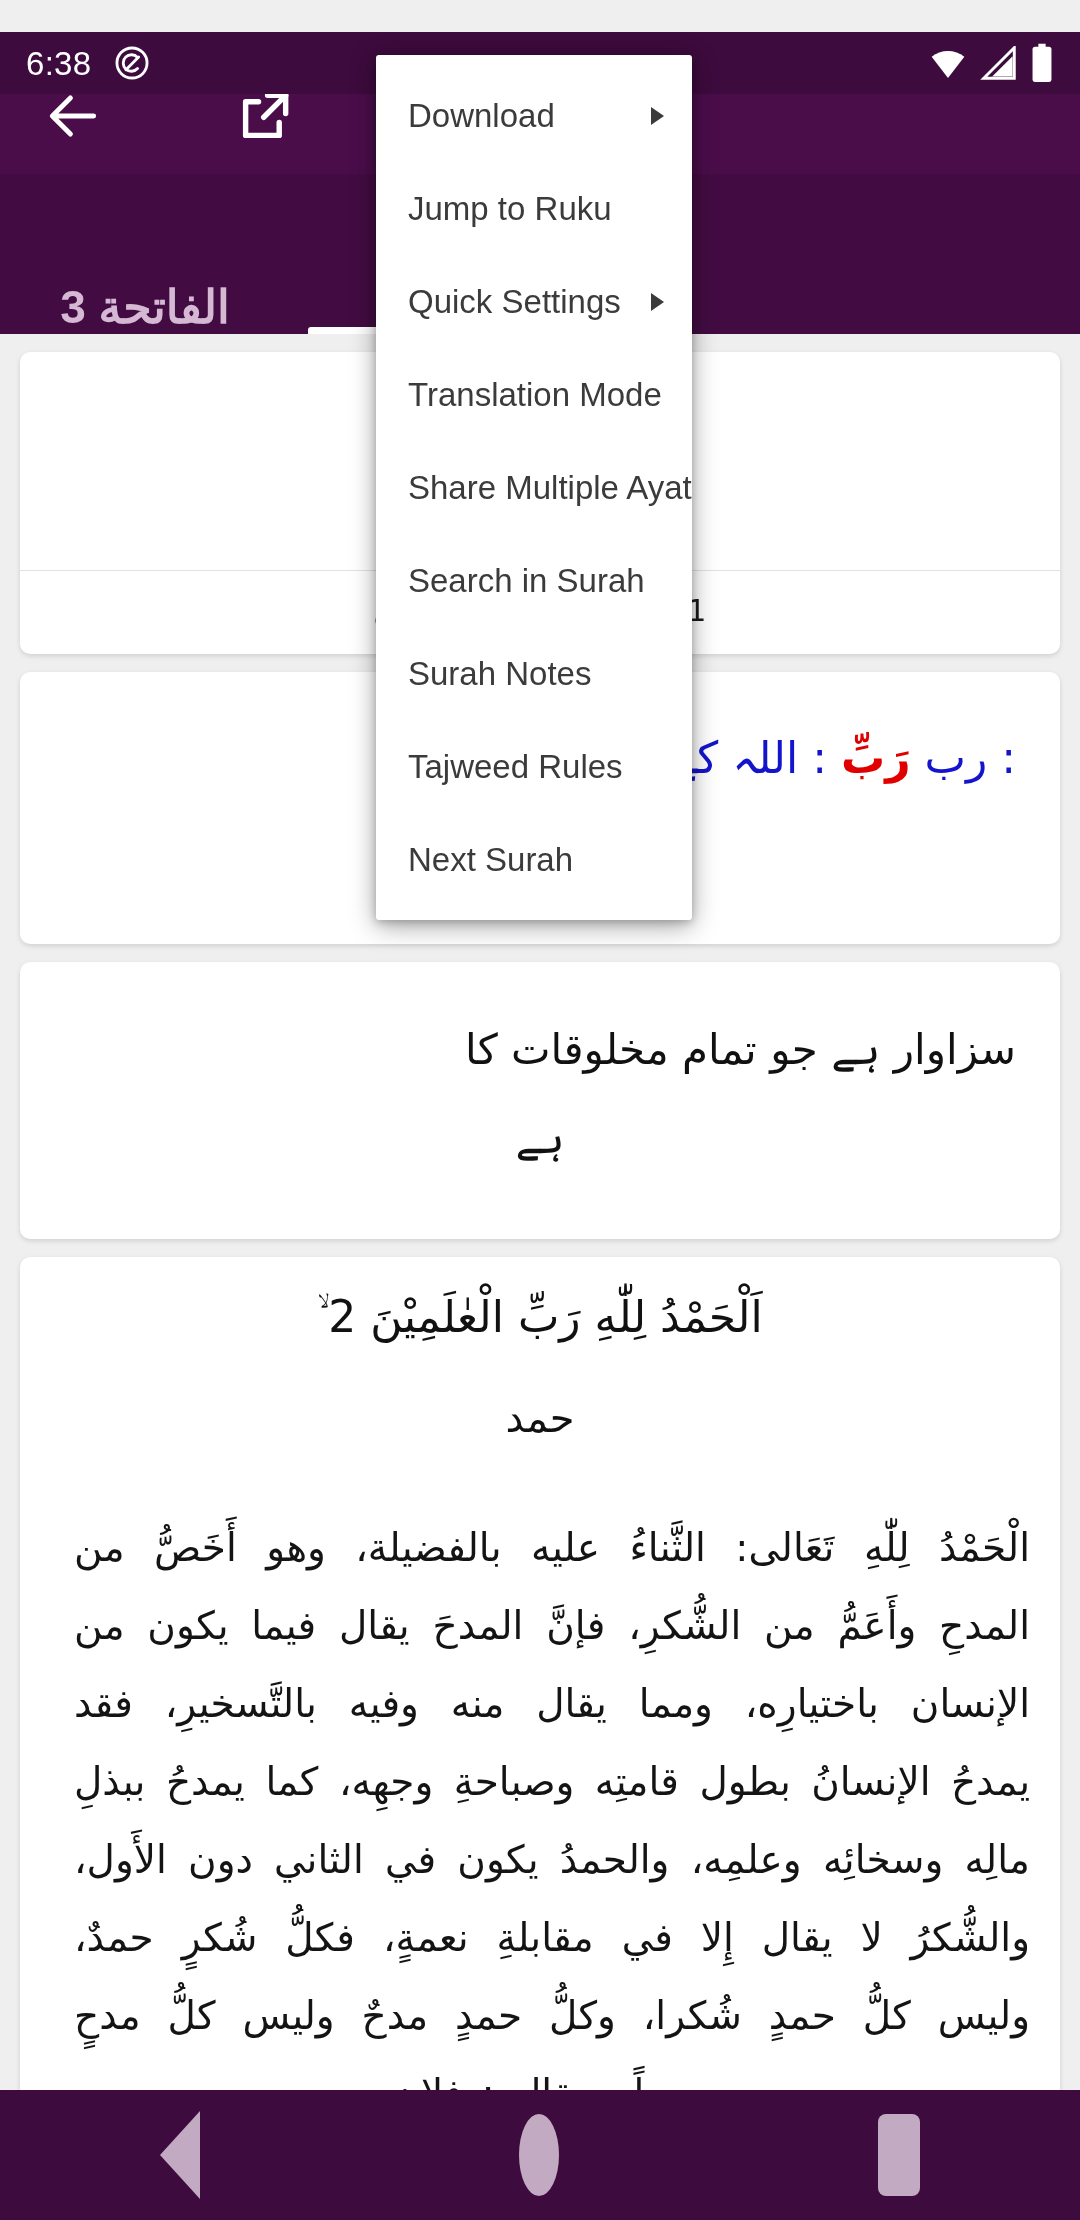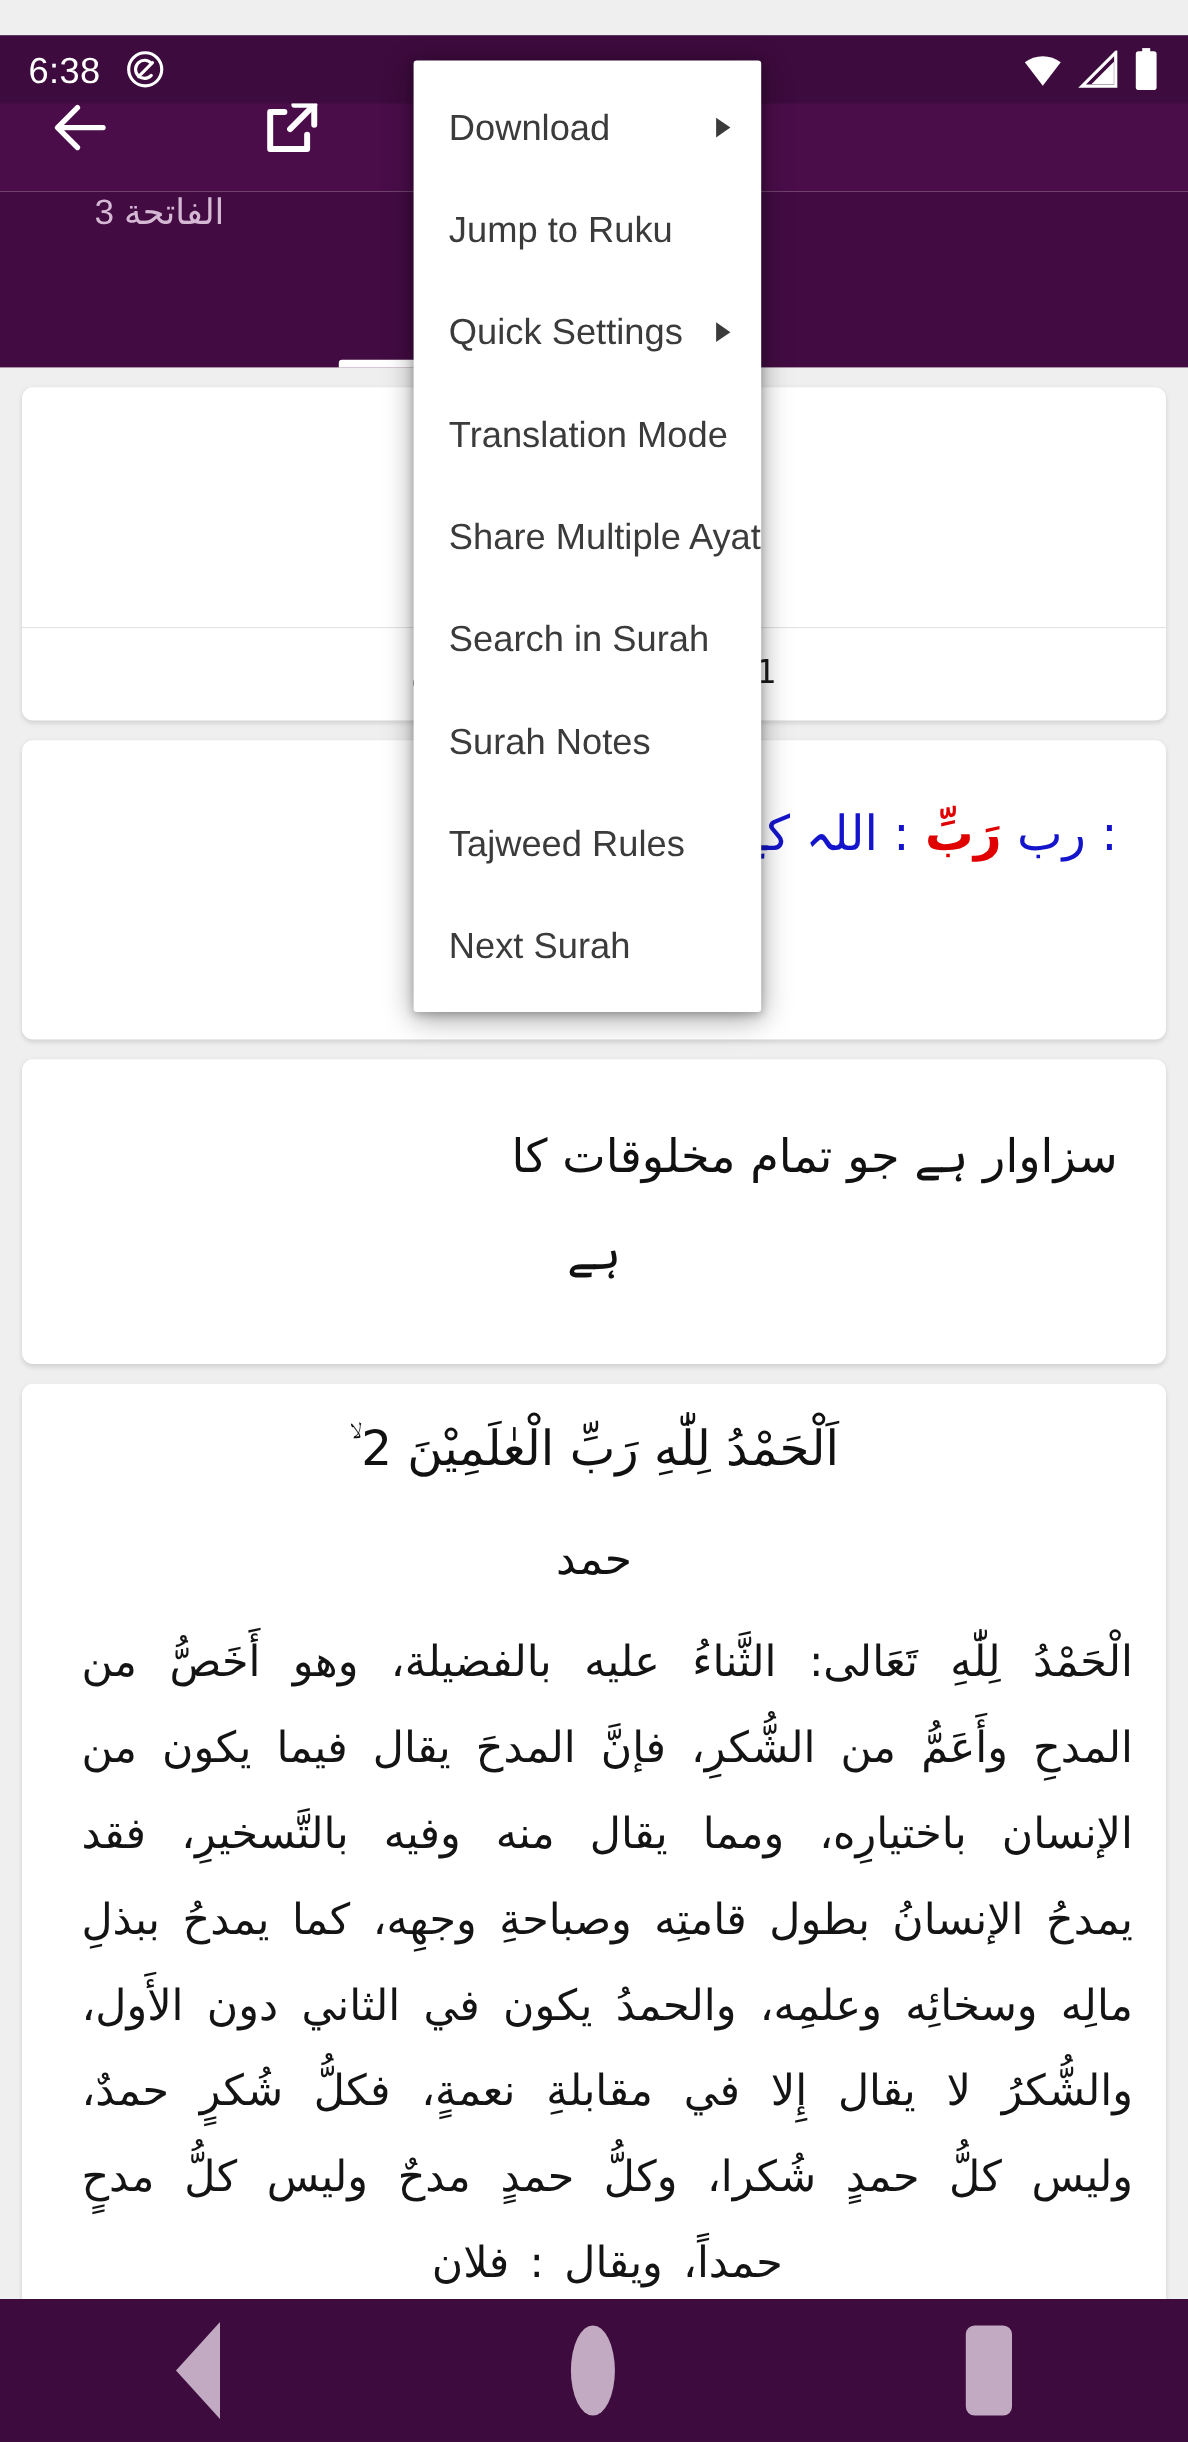--- a/index.html
+++ b/index.html
@@ -65,26 +65,27 @@
     background: #420c42;
     display: flex;
     align-items: flex-end;
     z-index: 9;
   }
   .tab {
     flex: 0 0 auto;
     position: relative;
     height: 160px;
     display: flex;
-    align-items: flex-start;
+    align-items: flex-end;
     justify-content: center;
     color: #d4b8d4;
-    font-size: 32px;
+    font-size: 46px;
     direction: rtl;
     white-space: nowrap;
+    font-weight: bold;
   }
   .tab.active { color: #ffffff; }
   .tab.active::after {
     content: "";
     position: absolute;
     left: 8px; right: 8px; bottom: 0;
     height: 7px;
     background: #ffffff;
     border-radius: 3px 3px 0 0;
   }
@@ -161,21 +162,21 @@
     font-size: 44px;
     color: #111111;
     margin-bottom: 52px;
   }
   .arabic-word {
     direction: rtl;
     text-align: center;
     font-family: "DejaVu Sans", "Liberation Sans", sans-serif;
     font-size: 40px;
     color: #111111;
-    margin-bottom: 32px;
+    margin-bottom: 68px;
   }
   .arabic-body {
     direction: rtl;
     text-align: justify;
     text-align-last: center;
     font-family: "DejaVu Sans", "Liberation Sans", sans-serif;
     font-size: 39px;
     color: #141414;
     line-height: 2.0;
     word-spacing: 6px;

